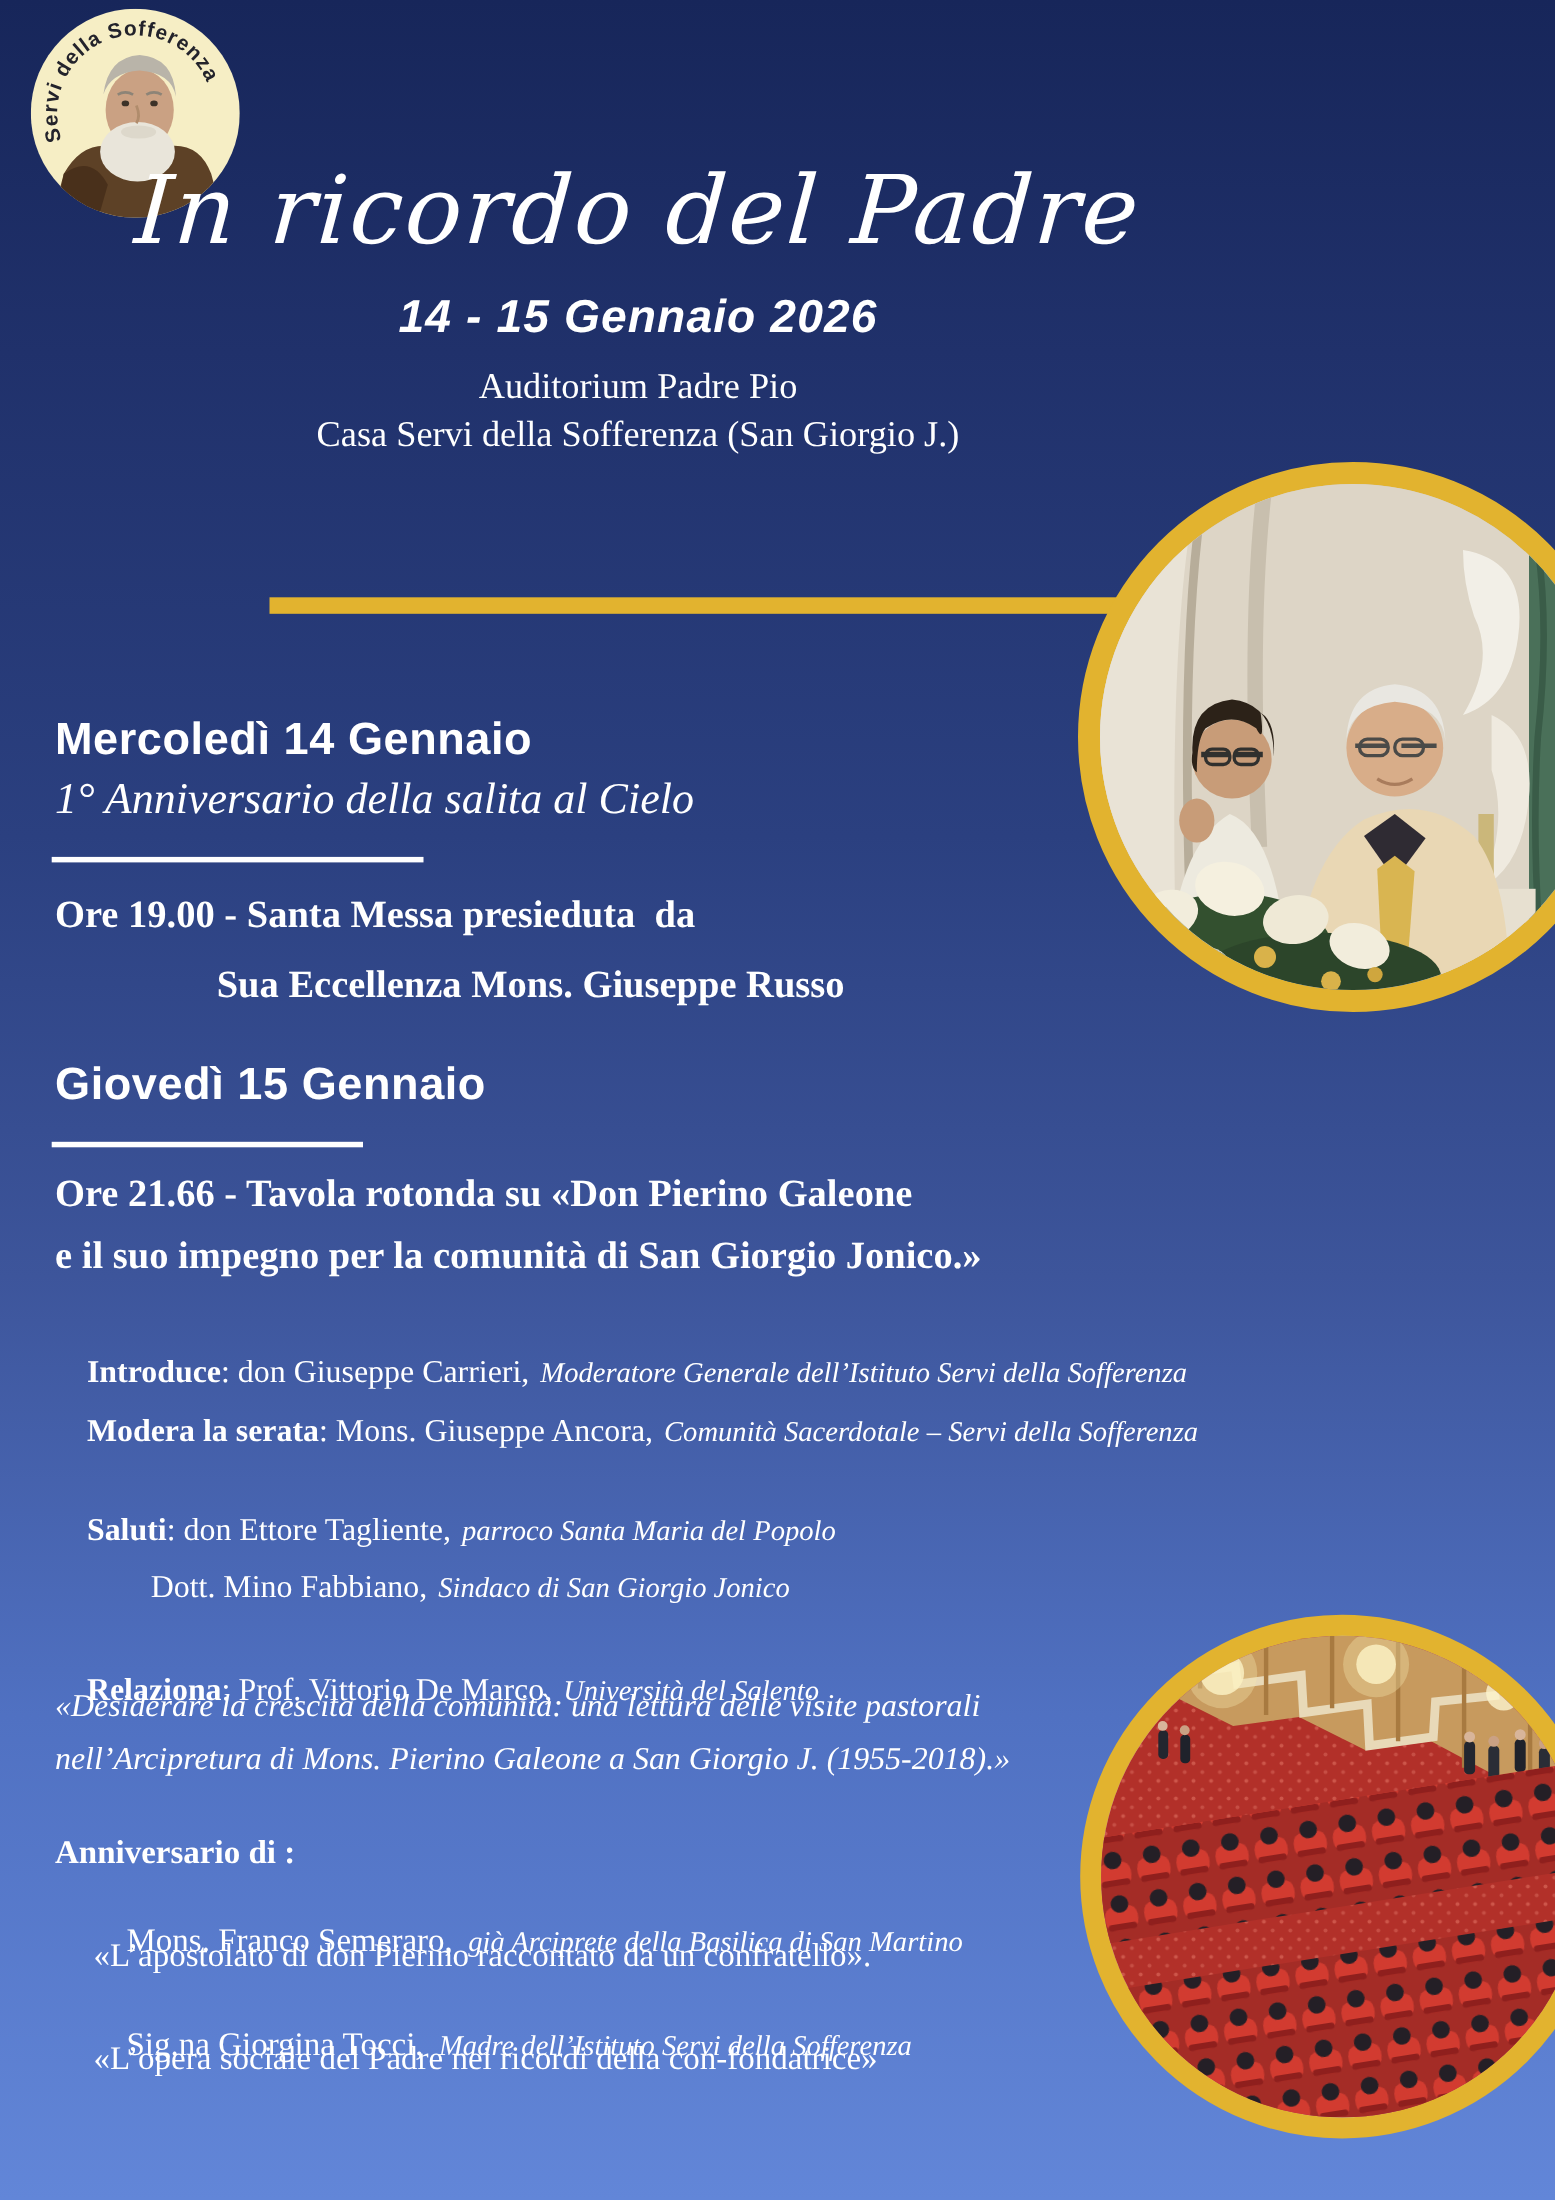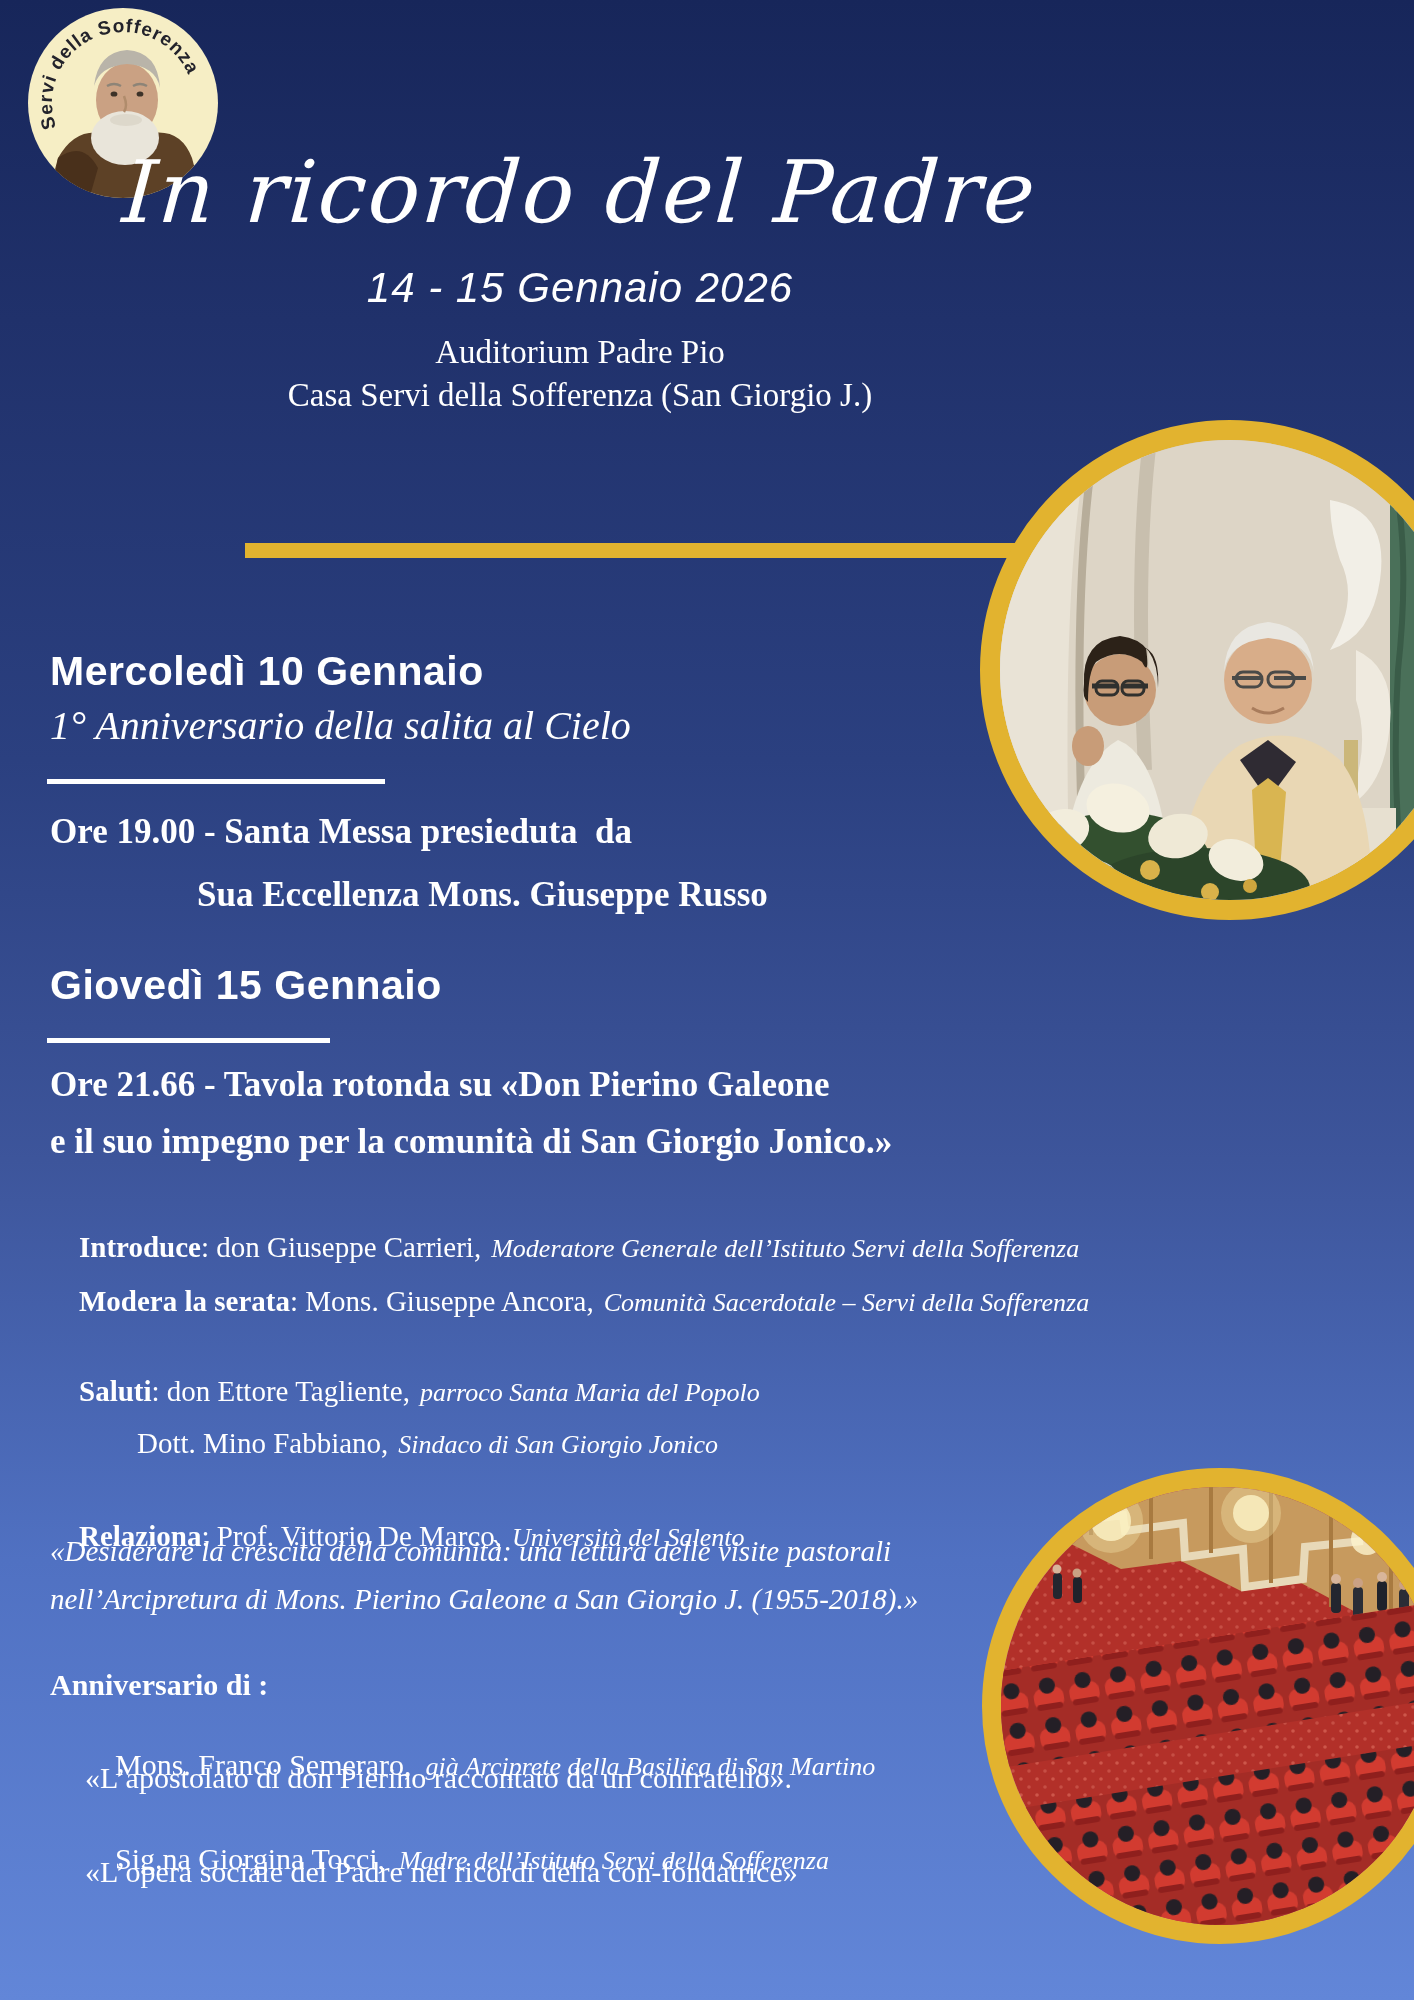--- a/index.html
+++ b/index.html
@@ -7,21 +7,21 @@
     position:relative;width:1414px;height:2000px;margin:0 auto;overflow:hidden;
     background:linear-gradient(180deg,#17265a 0%,#20316b 16%,#2b4080 38%,#3d559b 58%,#5071c2 78%,#6286d8 100%);
     font-family:"Liberation Serif","DejaVu Serif",serif;color:#ffffff;
   }
   .abs{position:absolute;}
   
   .header-col{left:0;top:0;width:1160px;text-align:center;}
   .title{top:142px;font-family:"DejaVu Serif",serif;font-style:italic;font-size:86px;
          letter-spacing:2px;transform:skewX(-4deg);font-weight:500;z-index:3;}
   .date-line{top:264px;font-family:"Liberation Sans","DejaVu Sans",sans-serif;
-             font-weight:normal;font-style:italic;font-size:42px;letter-spacing:1px;z-index:3;}
+             font-weight:bold;font-style:italic;font-size:42px;letter-spacing:1px;z-index:3;}
   .venue1{top:334px;font-size:33px;z-index:3;}
   .venue2{top:377px;font-size:33px;z-index:3;}
   .gold-bar{left:245px;top:543px;width:1169px;height:15px;background:#E2B32F;z-index:1;}
   
   .logo{left:28px;top:8px;width:190px;height:190px;z-index:3;}
   
   .photo-circle{border-radius:50%;box-sizing:border-box;overflow:hidden;z-index:2;background:#cfc7b8;}
   .photo-top{left:980px;top:420px;width:500px;height:500px;border:20px solid #E2B32F;}
   .photo-bottom{left:982px;top:1468px;width:476px;height:476px;border:19px solid #E2B32F;}
   .photo-circle svg{display:block;width:100%;height:100%;}
@@ -123,21 +123,21 @@
         <ellipse cx="178" cy="396" rx="30" ry="22" fill="#efe9d6" transform="rotate(-10 178 396)"></ellipse>
         <ellipse cx="236" cy="420" rx="28" ry="20" fill="#f2eddc" transform="rotate(18 236 420)"></ellipse>
         <ellipse cx="92" cy="438" rx="26" ry="18" fill="#ece6d2"></ellipse>
         <circle cx="150" cy="430" r="10" fill="#d9b24a"></circle>
         <circle cx="210" cy="452" r="9" fill="#d9b24a"></circle>
         <circle cx="250" cy="446" r="7" fill="#cfa63e"></circle>
       </g>
     </svg>
   </div>
 
-  <div class="abs lm day-heading" style="top:648px">Mercoledì 10 Gennaio</div>
+  <div class="abs lm day-heading" style="top:648px">Mercoledì 14 Gennaio</div>
   <div class="abs lm day-sub" style="top:702px">1° Anniversario della salita al Cielo</div>
   <div class="abs rule" style="left:47px;top:779px;width:338px"></div>
   <div class="abs lm event" style="top:812px">Ore 19.00 - Santa Messa presieduta  da</div>
   <div class="abs event" style="left:197px;top:875px">Sua Eccellenza Mons. Giuseppe Russo</div>
 
   <div class="abs lm day-heading" style="top:962px">Giovedì 15 Gennaio</div>
   <div class="abs rule" style="left:47px;top:1038px;width:283px"></div>
   <div class="abs lm event" style="top:1065px">Ore 21.66 - Tavola rotonda su «Don Pierino Galeone</div>
   <div class="abs lm event" style="top:1122px">e il suo impegno per la comunità di San Giorgio Jonico.»</div>
 

